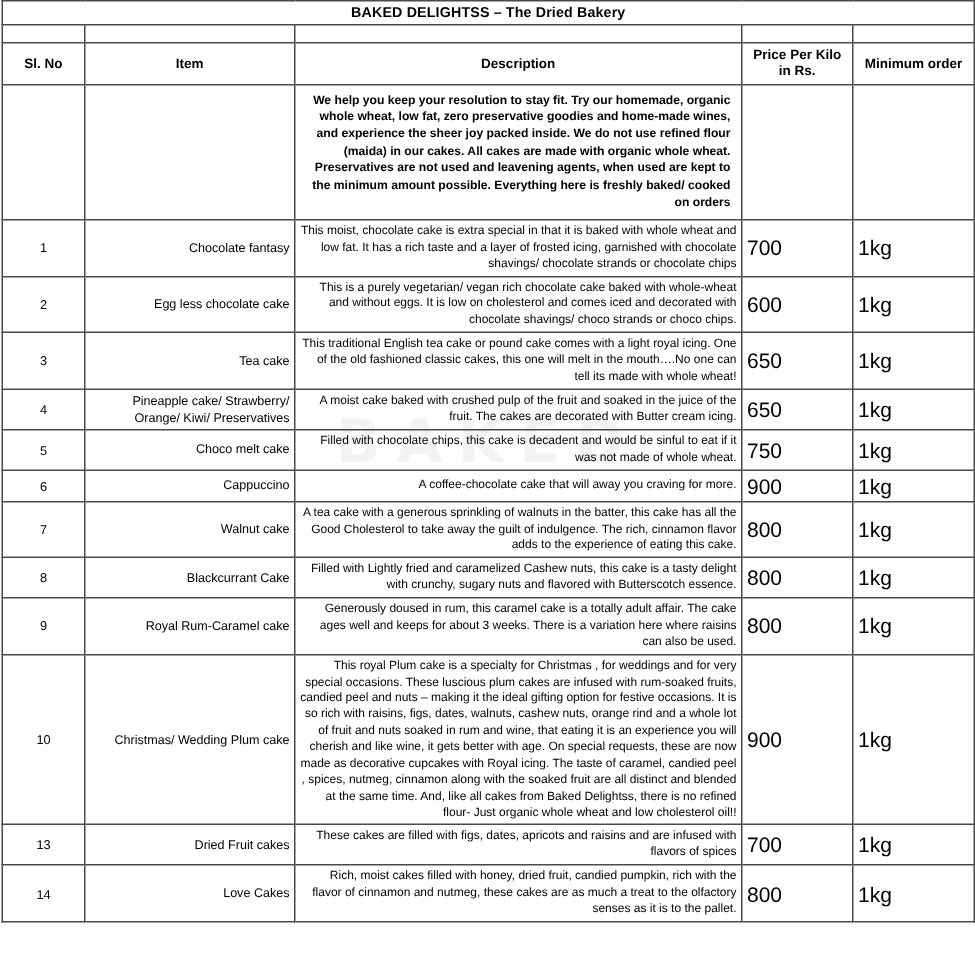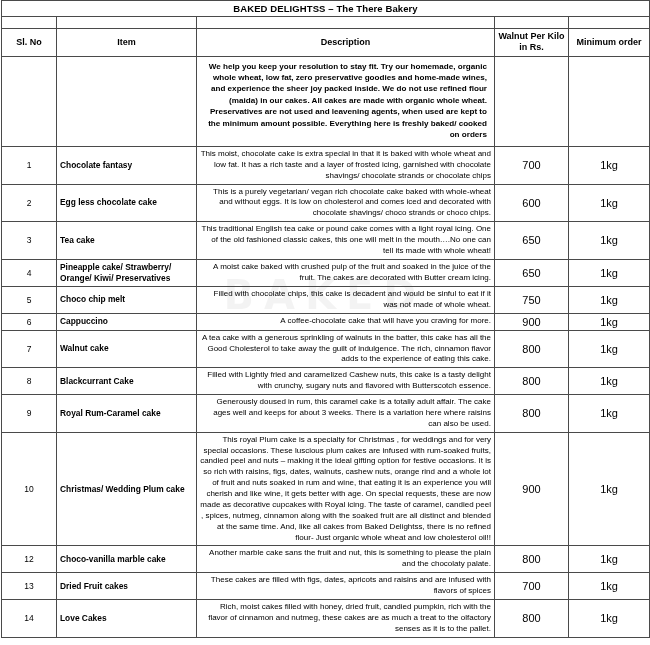--- a/index.html
+++ b/index.html
@@ -98,39 +98,39 @@
     padding: 4px 7px 5px 7px;
   }
 
   td.slno {
     text-align: center;
     font-size: 8.5px;
     font-weight: normal;
   }
 
   td.item {
-    text-align: left;
+    text-align: right;
     font-size: 8.4px;
-    font-weight: bold;
+    font-weight: normal;
     line-height: 1.32;
     padding: 3px 4px;
   }
 
   td.desc {
     text-align: right;
     font-size: 8px;
     font-weight: normal;
     line-height: 1.36;
     padding: 3px 5px;
   }
 
   td.price,
   td.minorder {
-    text-align: center;
-    font-size: 11px;
+    text-align: left;
+    font-size: 14px;
     font-weight: normal;
     margin-top: 28px;
   }
 </style>
 </head>
 <body>
 
 <div class="sheet">
 
   <div class="watermark">
@@ -141,36 +141,36 @@
     <colgroup>
       <col class="c-slno">
       <col class="c-item">
       <col class="c-desc">
       <col class="c-price">
       <col class="c-min">
     </colgroup>
     <tbody>
 
       <tr class="title-row">
-        <td colspan="5">BAKED DELIGHTSS – The There Bakery</td>
+        <td colspan="5">BAKED DELIGHTSS – The Dried Bakery</td>
       </tr>
 
       <tr class="spacer-row">
         <td></td>
         <td></td>
         <td></td>
         <td></td>
         <td></td>
       </tr>
 
       <tr class="head-row">
         <td>Sl. No</td>
         <td>Item</td>
         <td>Description</td>
-        <td>Walnut Per Kilo in Rs.</td>
+        <td>Price Per Kilo in Rs.</td>
         <td>Minimum order</td>
       </tr>
 
       <tr class="intro-row">
         <td></td>
         <td></td>
         <td class="intro">We help you keep your resolution to stay fit. Try our homemade, organic whole wheat, low fat, zero preservative goodies and home-made wines, and experience the sheer joy packed inside. We do not use refined flour (maida) in our cakes. All cakes are made with organic whole wheat. Preservatives are not used and leavening agents, when used are kept to the minimum amount possible. Everything here is freshly baked/ cooked on orders</td>
         <td></td>
         <td></td>
       </tr>
@@ -198,29 +198,29 @@
         </tr>
         <tr class="data-row">
           <td class="slno">4</td>
           <td class="item">Pineapple cake/ Strawberry/ Orange/ Kiwi/ Preservatives</td>
           <td class="desc">A moist cake baked with crushed  pulp of the fruit and soaked in the juice of the fruit. The cakes are decorated with Butter cream icing.</td>
           <td class="price">650</td>
           <td class="minorder">1kg</td>
         </tr>
         <tr class="data-row">
           <td class="slno">5</td>
-          <td class="item">Choco chip melt</td>
+          <td class="item">Choco melt cake</td>
           <td class="desc">Filled with chocolate chips, this cake is decadent and would be sinful to eat if it was not made of whole wheat.</td>
           <td class="price">750</td>
           <td class="minorder">1kg</td>
         </tr>
         <tr class="data-row">
           <td class="slno">6</td>
           <td class="item">Cappuccino</td>
-          <td class="desc">A coffee-chocolate cake that will have you craving for more.</td>
+          <td class="desc">A coffee-chocolate cake that will away you craving for more.</td>
           <td class="price">900</td>
           <td class="minorder">1kg</td>
         </tr>
         <tr class="data-row">
           <td class="slno">7</td>
           <td class="item">Walnut cake</td>
           <td class="desc">A tea cake with a generous sprinkling of walnuts in the batter, this cake has all the Good Cholesterol to take away the guilt of indulgence. The rich, cinnamon flavor adds to the experience of eating this cake.</td>
           <td class="price">800</td>
           <td class="minorder">1kg</td>
         </tr>
@@ -239,27 +239,20 @@
           <td class="minorder">1kg</td>
         </tr>
         <tr class="data-row">
           <td class="slno">10</td>
           <td class="item">Christmas/ Wedding Plum cake</td>
           <td class="desc">This royal Plum cake is a specialty for Christmas ,  for weddings and for very special occasions. These luscious plum cakes are infused with rum-soaked fruits, candied peel and nuts – making it the ideal gifting option for festive occasions. It is so rich with raisins, figs, dates, walnuts, cashew nuts, orange rind and a whole lot of fruit and nuts soaked in rum and wine, that eating it is an experience you will cherish and like wine, it gets better with age. On special requests, these are now made as decorative cupcakes with Royal icing. The taste of caramel, candied peel , spices, nutmeg, cinnamon along with the soaked fruit are all distinct and blended at the same time. And, like all cakes from Baked Delightss, there is no refined flour- Just organic whole wheat and low cholesterol oil!!</td>
           <td class="price">900</td>
           <td class="minorder">1kg</td>
         </tr>
         <tr class="data-row">
-          <td class="slno">12</td>
-          <td class="item">Choco-vanilla marble cake</td>
-          <td class="desc">Another marble cake sans the fruit and nut, this is something to please the plain and the chocolaty palate.</td>
-          <td class="price">800</td>
-          <td class="minorder">1kg</td>
-        </tr>
-        <tr class="data-row">
           <td class="slno">13</td>
           <td class="item">Dried Fruit cakes</td>
           <td class="desc">These cakes are filled with figs, dates, apricots and raisins and are infused with flavors of spices</td>
           <td class="price">700</td>
           <td class="minorder">1kg</td>
         </tr>
         <tr class="data-row">
           <td class="slno">14</td>
           <td class="item">Love Cakes</td>
           <td class="desc">Rich, moist cakes filled with honey, dried fruit, candied pumpkin, rich with the flavor of cinnamon and nutmeg, these cakes are as much a treat to the olfactory senses as it is to the pallet.</td>

